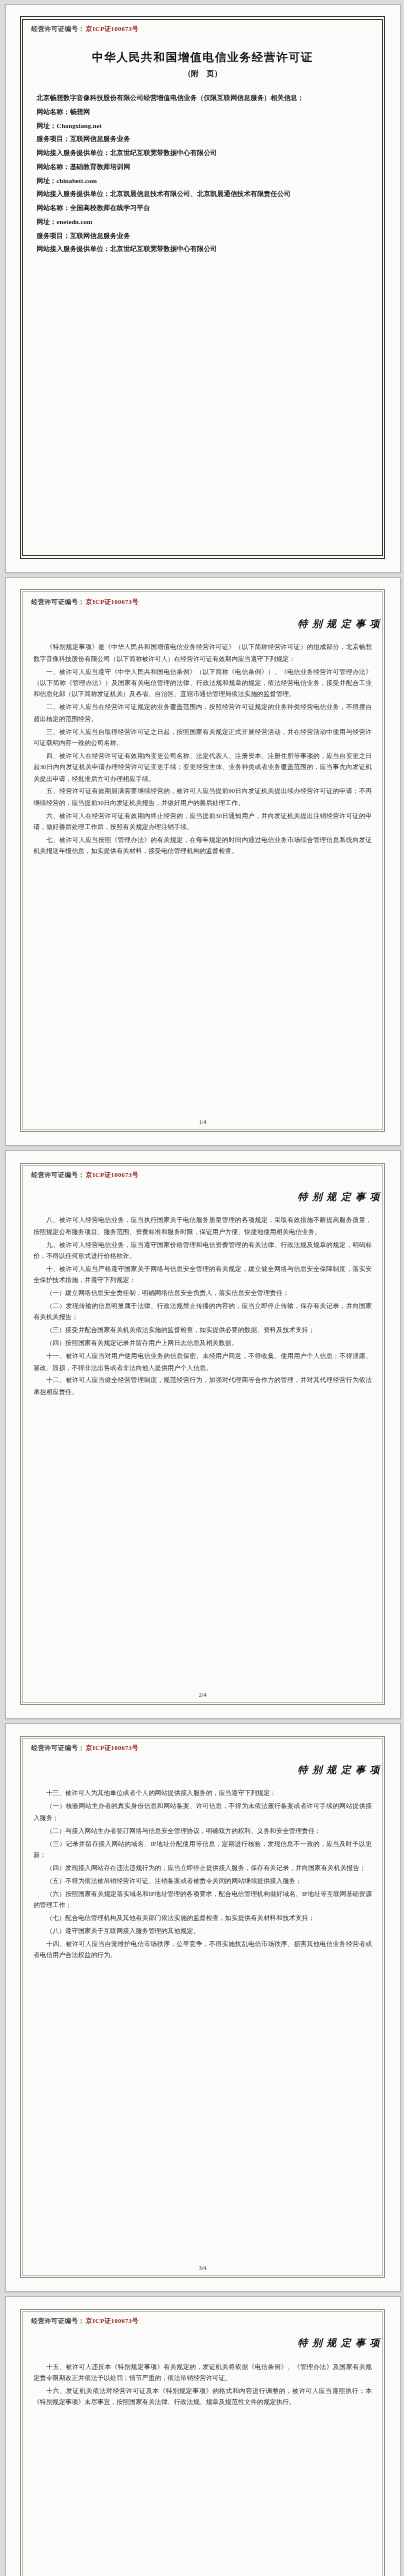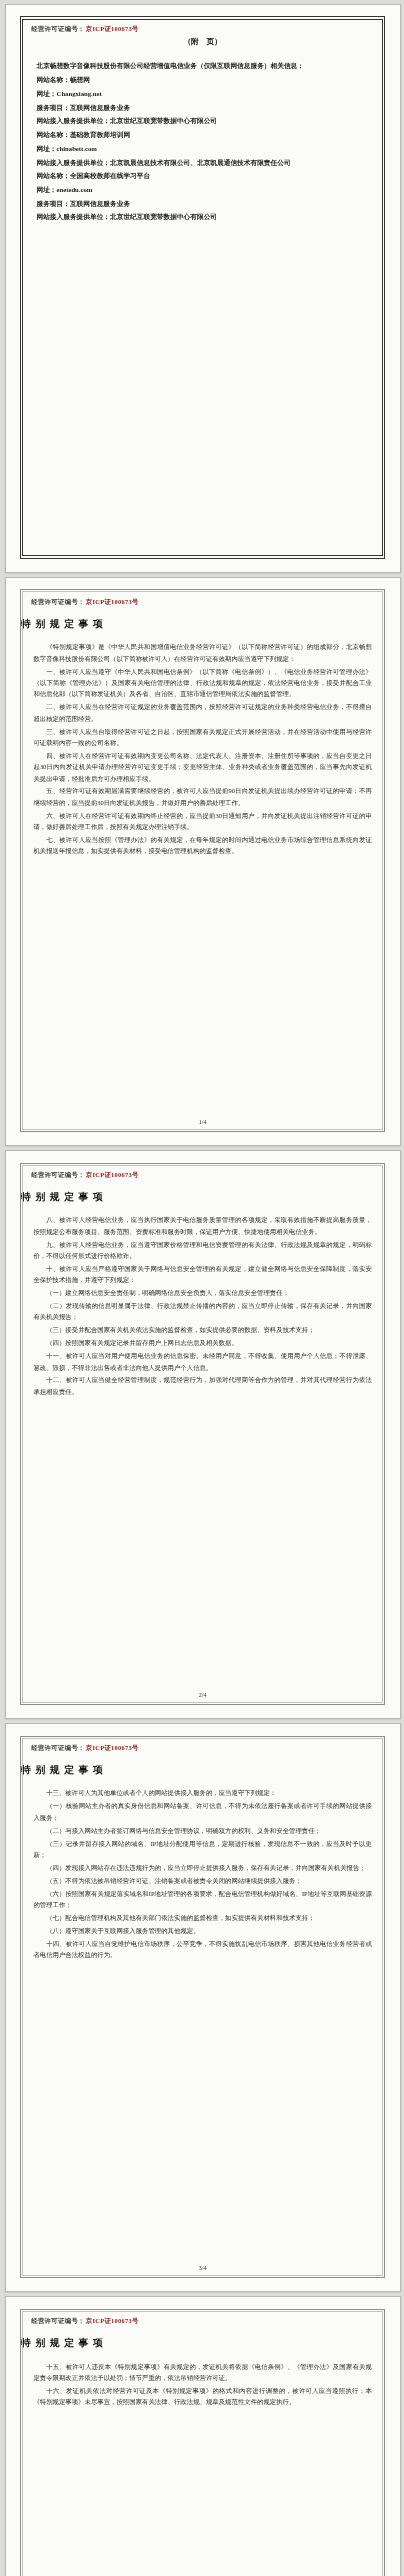--- a/index.html
+++ b/index.html
@@ -48,22 +48,22 @@
     font-family:Liberation Mono, monospace;
   }
   .fields { margin:0 15.5px; }
   .intro {
     font-size:6.7px; font-weight:bold; color:#1c1c1c;
     line-height:1.95; margin:0 0 1px 0; text-align:justify;
   }
   .fld { font-size:6.7px; font-weight:bold; color:#1c1c1c; line-height:2.05; margin:0; }
   .fld .val { font-weight:bold; }
   .sp-title {
-    text-align:left; font-size:9.8px; font-weight:bold; color:#111;
-    letter-spacing:4.6px; margin:11.3px 0 10.3px 0;
+    text-align:right; font-size:9.8px; font-weight:bold; color:#111;
+    letter-spacing:4.6px; margin:11.3px 0 10.3px 0;font-style:italic;
   }
   .body { margin:0 12.4px; }
   .para {
     font-size:6.4px; line-height:1.78; color:#262626;
     text-align:justify; text-indent:2em; margin:0 0 1.5px 0;
   }
   .pageno {
     position:absolute; bottom:6.2px; left:0; width:100%;
     text-align:center; font-size:6px; color:#333;
   }
@@ -71,20 +71,21 @@
 </head>
 <body>
 
 <div class="doc">
 
   <section class="page">
     <div class="frame frame-heavy">
       <div class="hdr">
         <span>经营许可证编号：</span><span class="lic-no">京ICP证100673号</span>
       </div>
+      <h1 class="main-title">中华人民共和国增值电信业务经营许可证</h1>
       <h2 class="sub-title">（附　页）</h2>
       <div class="fields">
         <p class="intro">北京畅想数字音像科技股份有限公司经营增值电信业务（仅限互联网信息服务）相关信息：</p>
         <p class="fld"><span>网站名称：</span><span class="val">畅想网</span></p>
         <p class="fld"><span>网址：</span><span class="val">Changxiang.net</span></p>
         <p class="fld"><span>服务项目：</span><span class="val">互联网信息服务业务</span></p>
         <p class="fld"><span>网站接入服务提供单位：</span><span class="val">北京世纪互联宽带数据中心有限公司</span></p>
         <p class="fld"><span>网站名称：</span><span class="val">基础教育教师培训网</span></p>
         <p class="fld"><span>网址：</span><span class="val">chinabett.com</span></p>
         <p class="fld"><span>网站接入服务提供单位：</span><span class="val">北京凯晨信息技术有限公司、北京凯晨通信技术有限责任公司</span></p>

